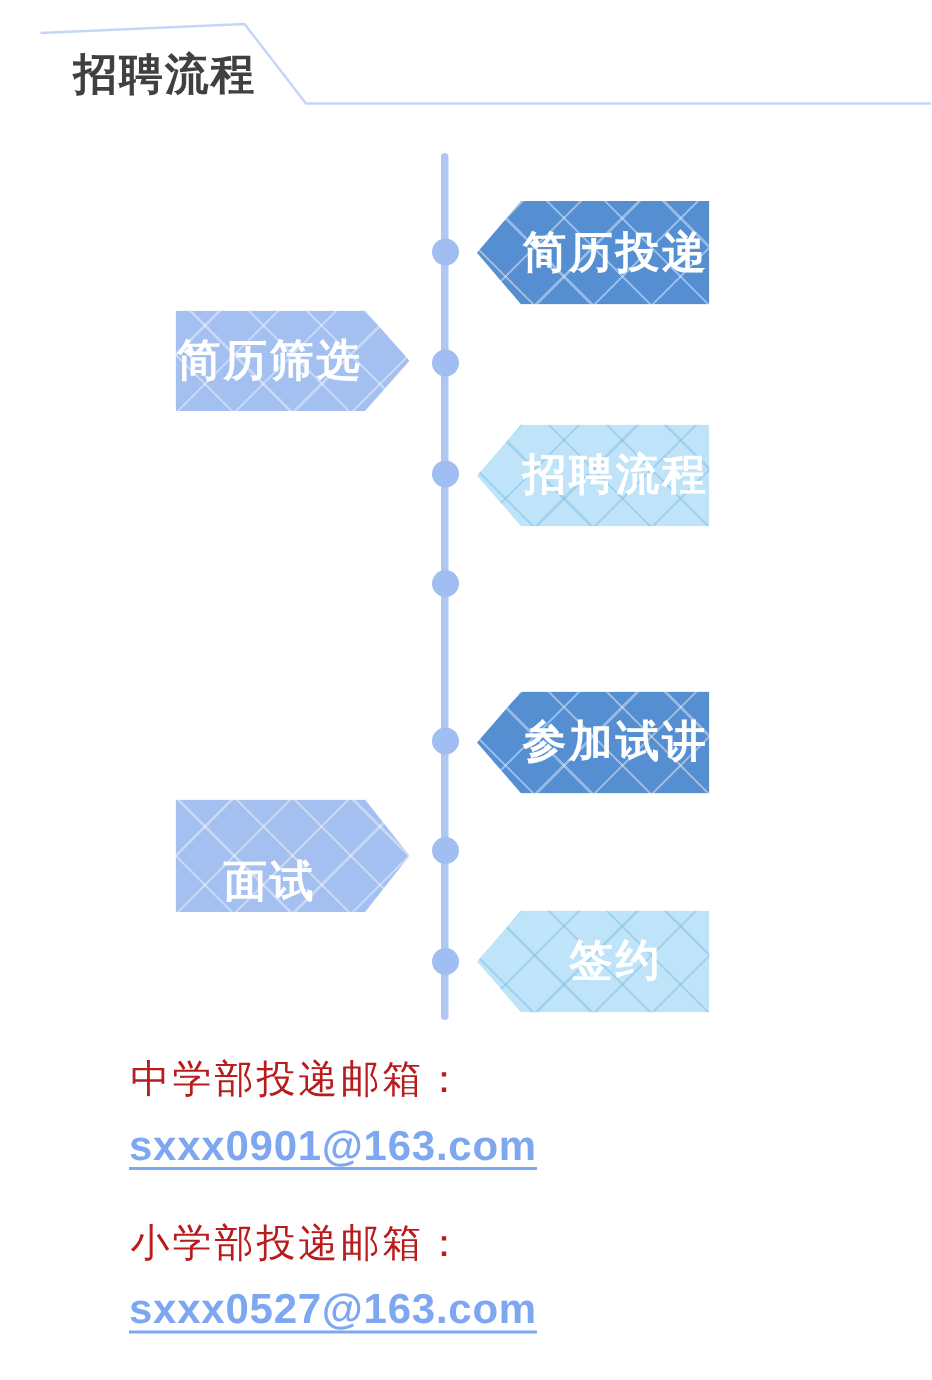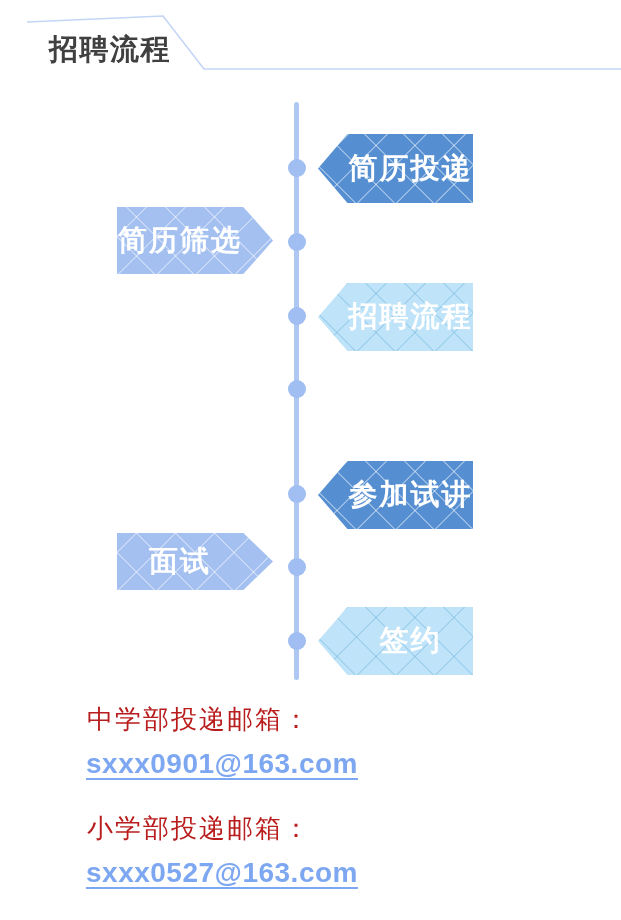--- a/index.html
+++ b/index.html
@@ -39,21 +39,21 @@
   }
   .col-right {  
     left:318px; width:155px; padding-left:30px;
     clip-path:polygon(19% 0, 100% 0, 100% 100%, 19% 100%, 0 50%);
   }
   .s1 { top:134px; height:69px; background-color:#558fd1; }
   .s2 { top:207px; height:67px; background-color:#a3c0f0;align-items:center; }
   .s3 { top:283px; height:68px; background-color:#bfe3f8; }
   .s4 { top:357px; height:66px; background-color:#4b81e3; }
   .s5 { top:461px; height:68px; background-color:#558fd1; }
-  .s6 { top:533px; height:57px; background-color:#a3c0f0; }
+  .s6 { top:533px; height:75px; background-color:#a3c0f0;align-items:flex-end; }
   .s7 { top:607px; height:68px; background-color:#bfe3f8; }
 
   
   .hatch-w {
     background-image:
       repeating-linear-gradient(45deg,  rgba(255,255,255,0) 0 26px, rgba(255,255,255,.38) 26px 27.5px),
       repeating-linear-gradient(-45deg, rgba(255,255,255,0) 0 26px, rgba(255,255,255,.38) 26px 27.5px);
   }
   .hatch-b {
     background-image:

